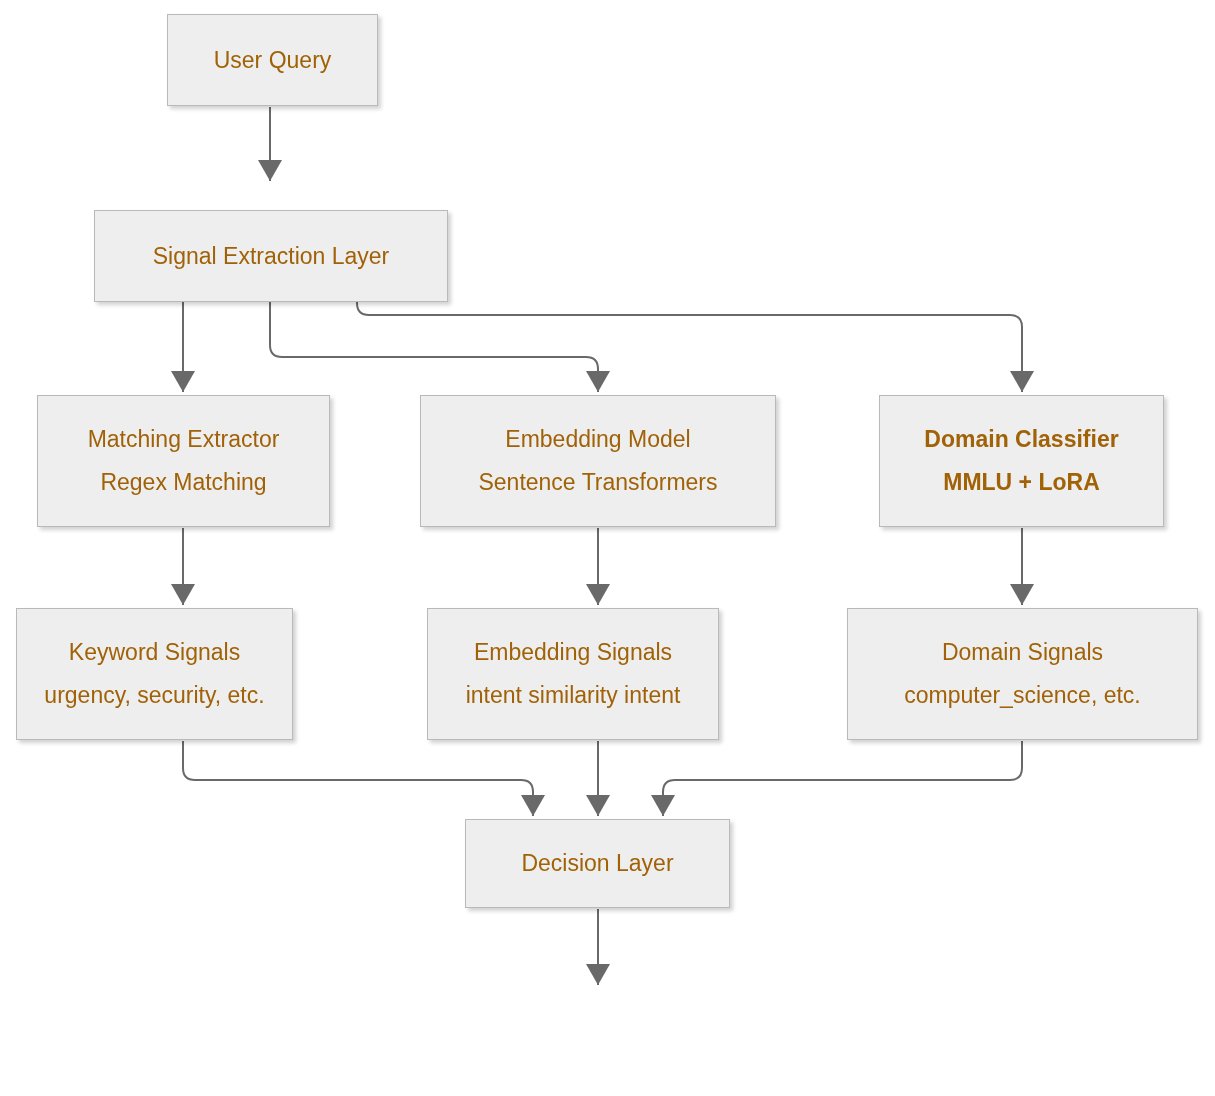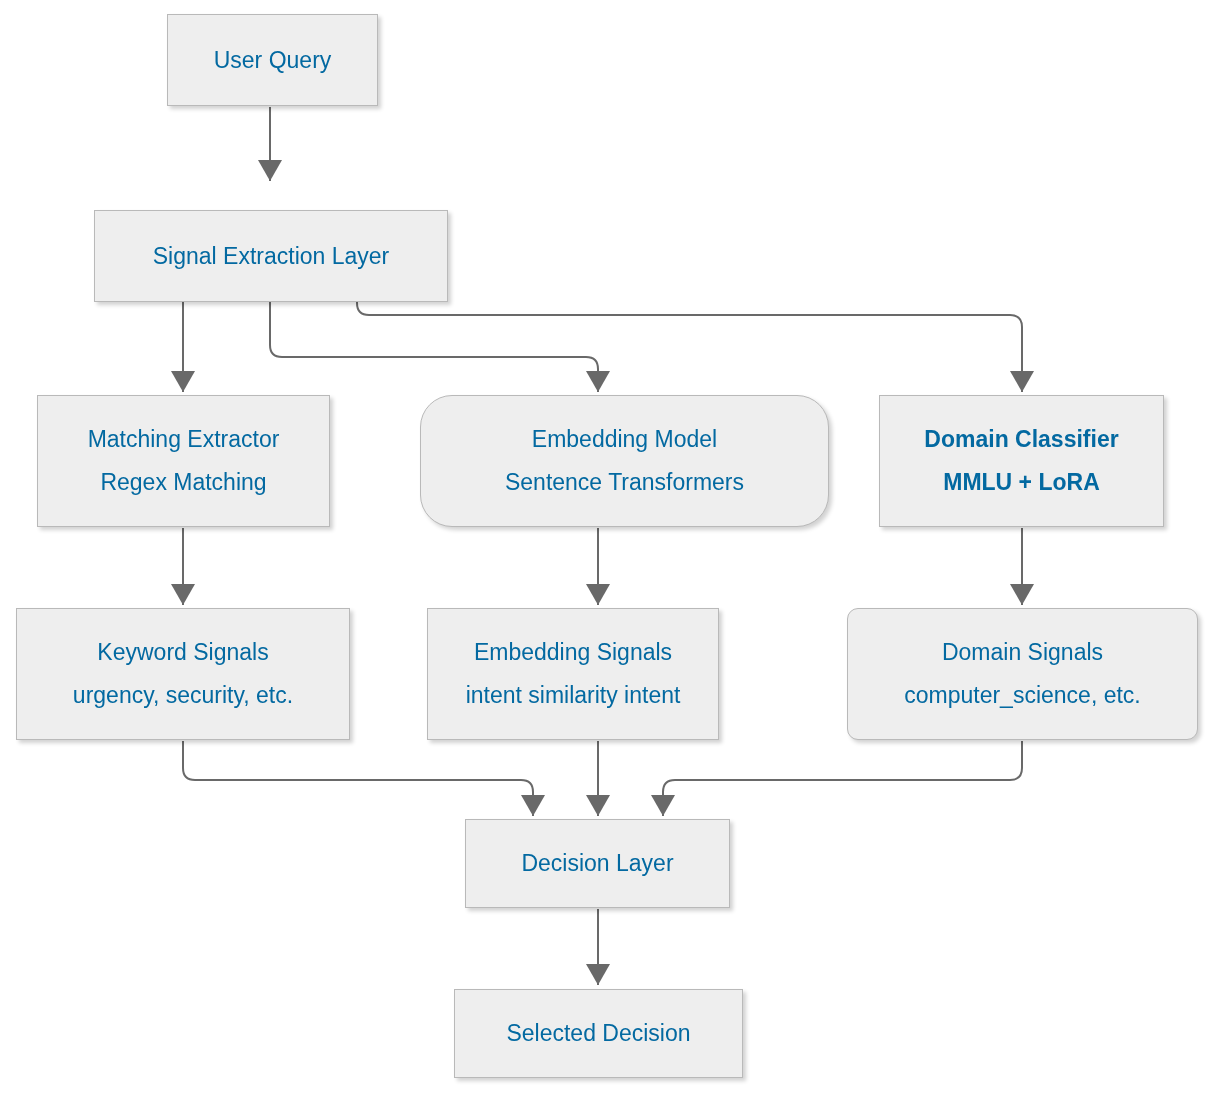--- a/index.html
+++ b/index.html
@@ -26,21 +26,21 @@
     background: #eeeeee;
     border: 1px solid #b9b9b9;
     box-shadow: 3px 3px 4px rgba(0,0,0,0.18);
     display: flex;
     flex-direction: column;
     align-items: center;
     justify-content: center;
     text-align: center;
     font-size: 23px;
     line-height: 43px;
-    color: #0369a1;
+    color: #a16207;
     white-space: nowrap;
   }
   .node span { display: block; }
 </style>
 </head>
 <body>
 
 <div class="canvas">
 
   <svg class="edges" width="1215" height="1096" viewBox="0 0 1215 1096" fill="none" stroke="#696969" stroke-width="2">
@@ -68,46 +68,43 @@
 
   <div class="node" style="left:94px; top:185px; width:354px; height:92px;margin-top:25px;">
     <span>Signal Extraction Layer</span>
   </div>
 
   <div class="node" style="left:37px; top:395px; width:293px; height:132px;">
     <span>Matching Extractor</span>
     <span>Regex Matching</span>
   </div>
 
-  <div class="node" style="left:420px; top:395px; width:409px; height:132px;border-radius:32px;">
+  <div class="node" style="left:420px; top:395px; width:356px; height:132px;">
     <span>Embedding Model</span>
     <span>Sentence Transformers</span>
   </div>
 
   <div class="node" style="left:879px; top:395px; width:285px; height:132px;font-weight:bold;">
     <span>Domain Classifier</span>
     <span>MMLU + LoRA</span>
   </div>
 
-  <div class="node" style="left:16px; top:608px; width:334px; height:132px;">
+  <div class="node" style="left:16px; top:608px; width:277px; height:132px;">
     <span>Keyword Signals</span>
     <span>urgency, security, etc.</span>
   </div>
 
   <div class="node" style="left:427px; top:608px; width:292px; height:132px;">
     <span>Embedding Signals</span>
     <span>intent similarity intent</span>
   </div>
 
-  <div class="node" style="left:847px; top:608px; width:351px; height:132px;border-radius:11px;">
+  <div class="node" style="left:847px; top:608px; width:351px; height:132px;">
     <span>Domain Signals</span>
     <span>computer_science, etc.</span>
   </div>
 
   <div class="node" style="left:465px; top:819px; width:265px; height:89px;">
     <span>Decision Layer</span>
   </div>
 
-  <div class="node" style="left:454px; top:989px; width:289px; height:89px;">
-    <span>Selected Decision</span>
-  </div>
 
 </div>
 
 </body></html>

